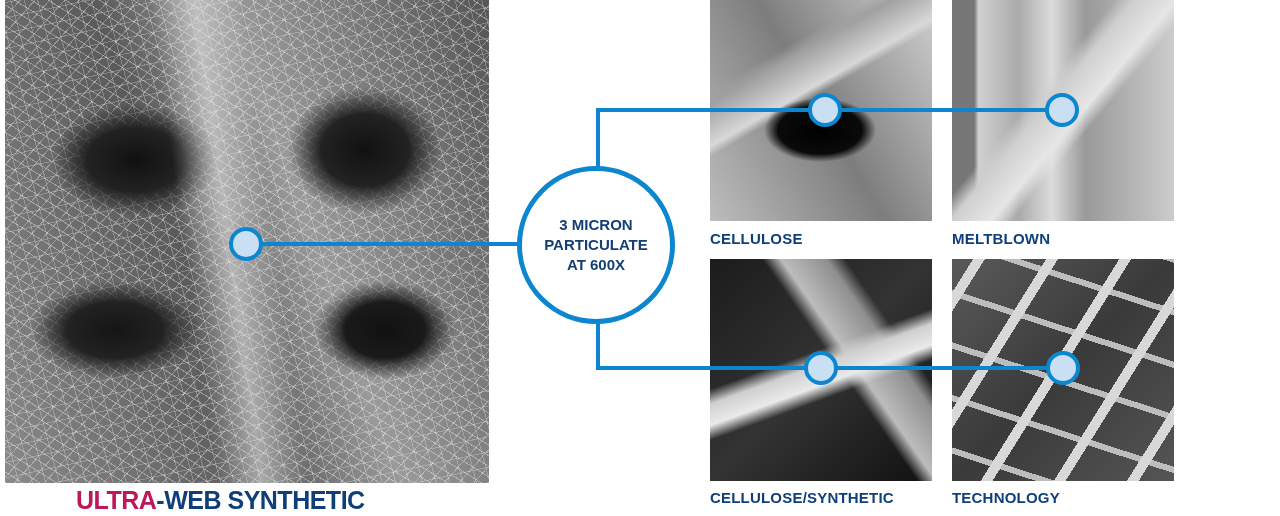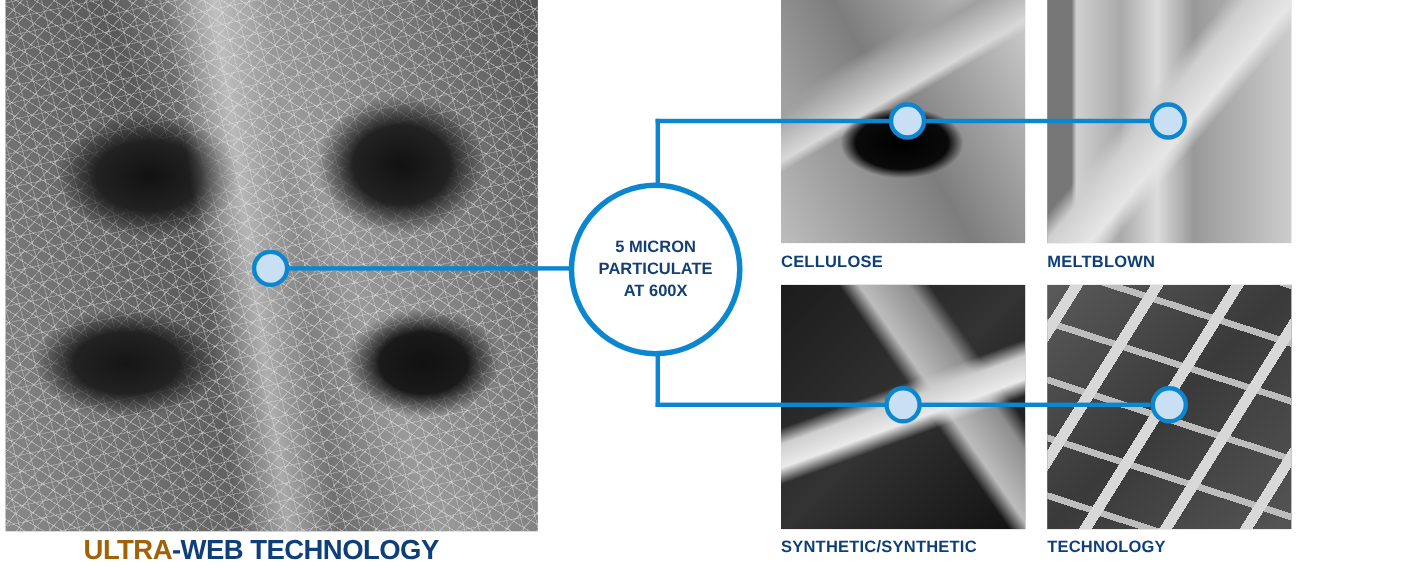--- a/index.html
+++ b/index.html
@@ -39,21 +39,21 @@
       repeating-linear-gradient(18deg,transparent 0 26px,#bdbdbd 26px 32px,transparent 32px 50px),
       linear-gradient(135deg,#5a5a5a,#3a3a3a 50%,#555);}
   .line{position:absolute;background:#0d86d0;}
   .dot{position:absolute;width:34px;height:34px;border-radius:50%;border:4px solid #0d86d0;background:#c9dff4;box-sizing:border-box;}
   .big-circle{position:absolute;left:517px;top:166px;width:158px;height:158px;border-radius:50%;
     border:5px solid #0d86d0;box-sizing:border-box;background:#fff;display:flex;align-items:center;justify-content:center;}
   .circle-text{color:#143f75;font-weight:bold;font-size:15px;line-height:20px;text-align:center;}
   .circle-text div{white-space:nowrap;}
   .label{position:absolute;color:#0f3f78;font-weight:bold;font-size:15px;text-align:left;white-space:nowrap;letter-spacing:.2px;}
   .title{position:absolute;left:76px;top:486px;font-size:25px;font-weight:bold;color:#0e3f79;letter-spacing:-.5px;white-space:nowrap;}
-  .title .accent{color:#a16207;}
+  .title .accent{color:#be185d;}
 </style>
 </head>
 <body>
 
 <div class="sem main-img"></div>
 
 <div class="sem img-cellulose"></div>
 <div class="sem img-spunbond"></div>
 <div class="sem img-cellsyn"></div>
 <div class="sem img-meltblown"></div>
@@ -65,26 +65,26 @@
 <div class="line" style="left:596px;top:366px;width:450px;height:4px;"></div>
 
 <div class="dot" style="left:229px;top:227px;"></div>
 <div class="dot" style="left:808px;top:93px;"></div>
 <div class="dot" style="left:1045px;top:93px;"></div>
 <div class="dot" style="left:804px;top:351px;"></div>
 <div class="dot" style="left:1046px;top:351px;"></div>
 
 <div class="big-circle">
   <div class="circle-text">
-    <div>5 MICRON</div>
+    <div>3 MICRON</div>
     <div>PARTICULATE</div>
     <div>AT 600X</div>
   </div>
 </div>
 
 <div class="label" style="left:710px;top:230px;width:222px;">CELLULOSE</div>
 <div class="label" style="left:952px;top:230px;width:222px;">MELTBLOWN</div>
-<div class="label" style="left:710px;top:489px;width:222px;">SYNTHETIC/SYNTHETIC</div>
+<div class="label" style="left:710px;top:489px;width:222px;">CELLULOSE/SYNTHETIC</div>
 <div class="label" style="left:952px;top:489px;width:222px;">TECHNOLOGY</div>
 
 <div class="title">
-  <span class="accent">ULTRA</span><span>-WEB TECHNOLOGY</span>
+  <span class="accent">ULTRA</span><span>-WEB SYNTHETIC</span>
 </div>
 
 </body></html>

